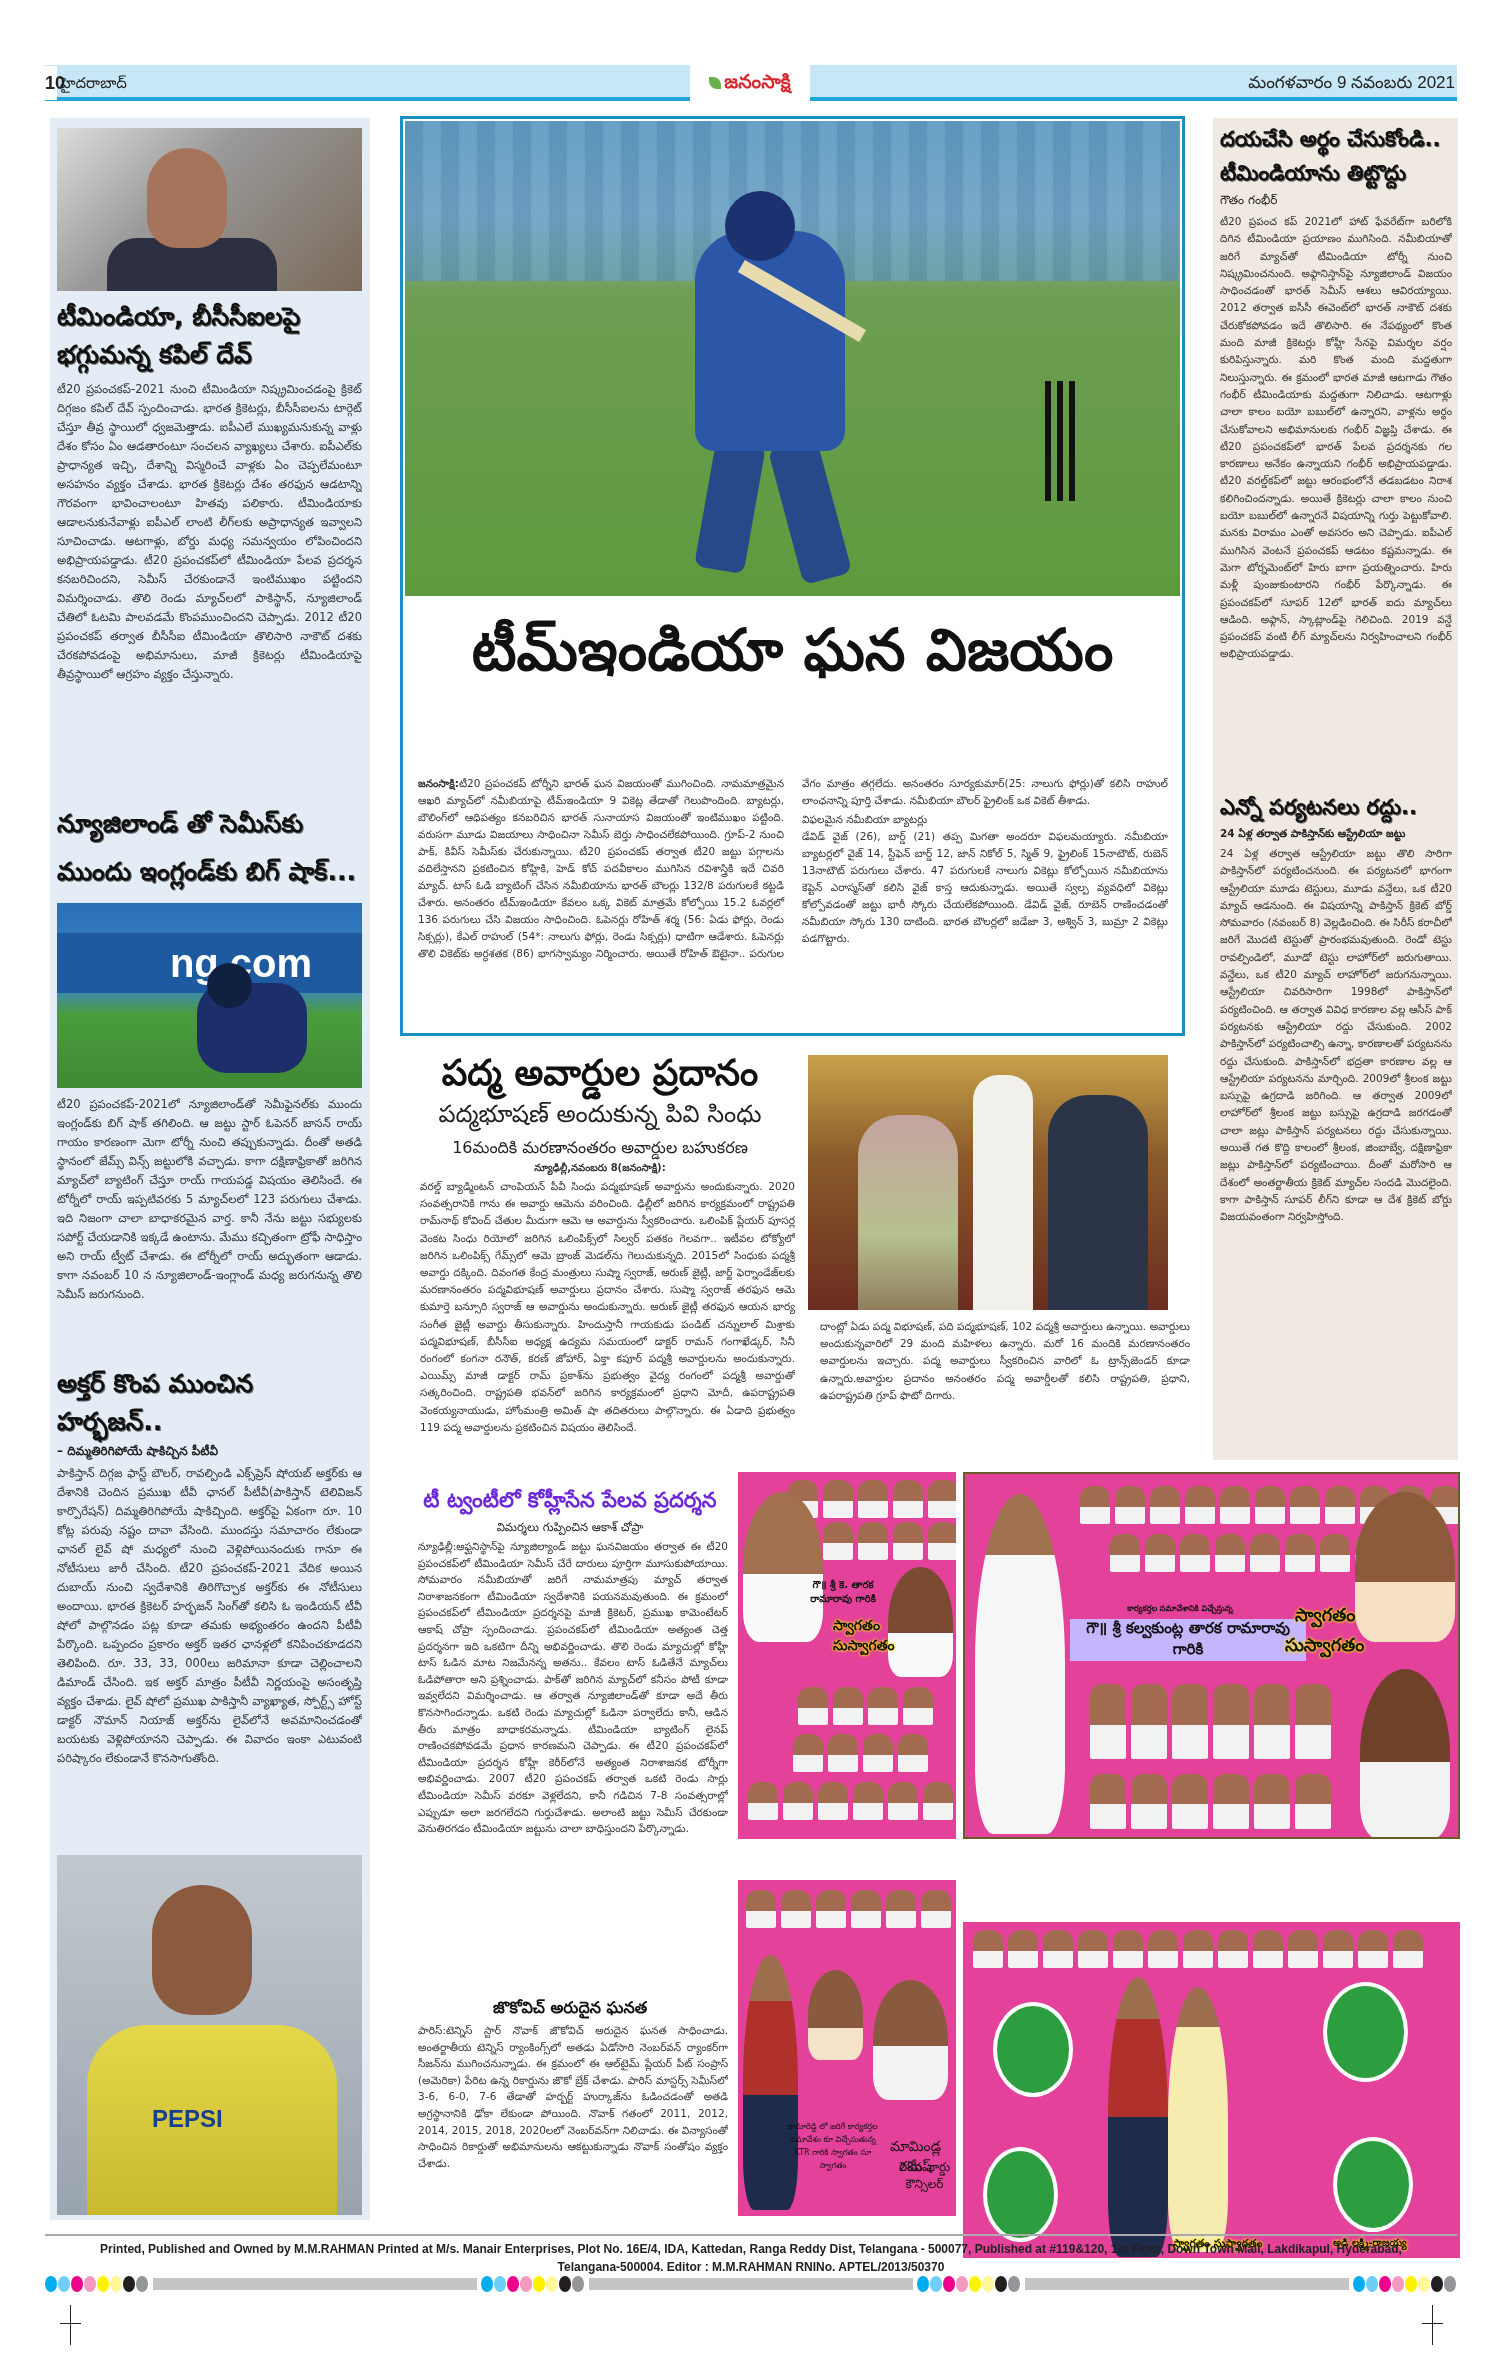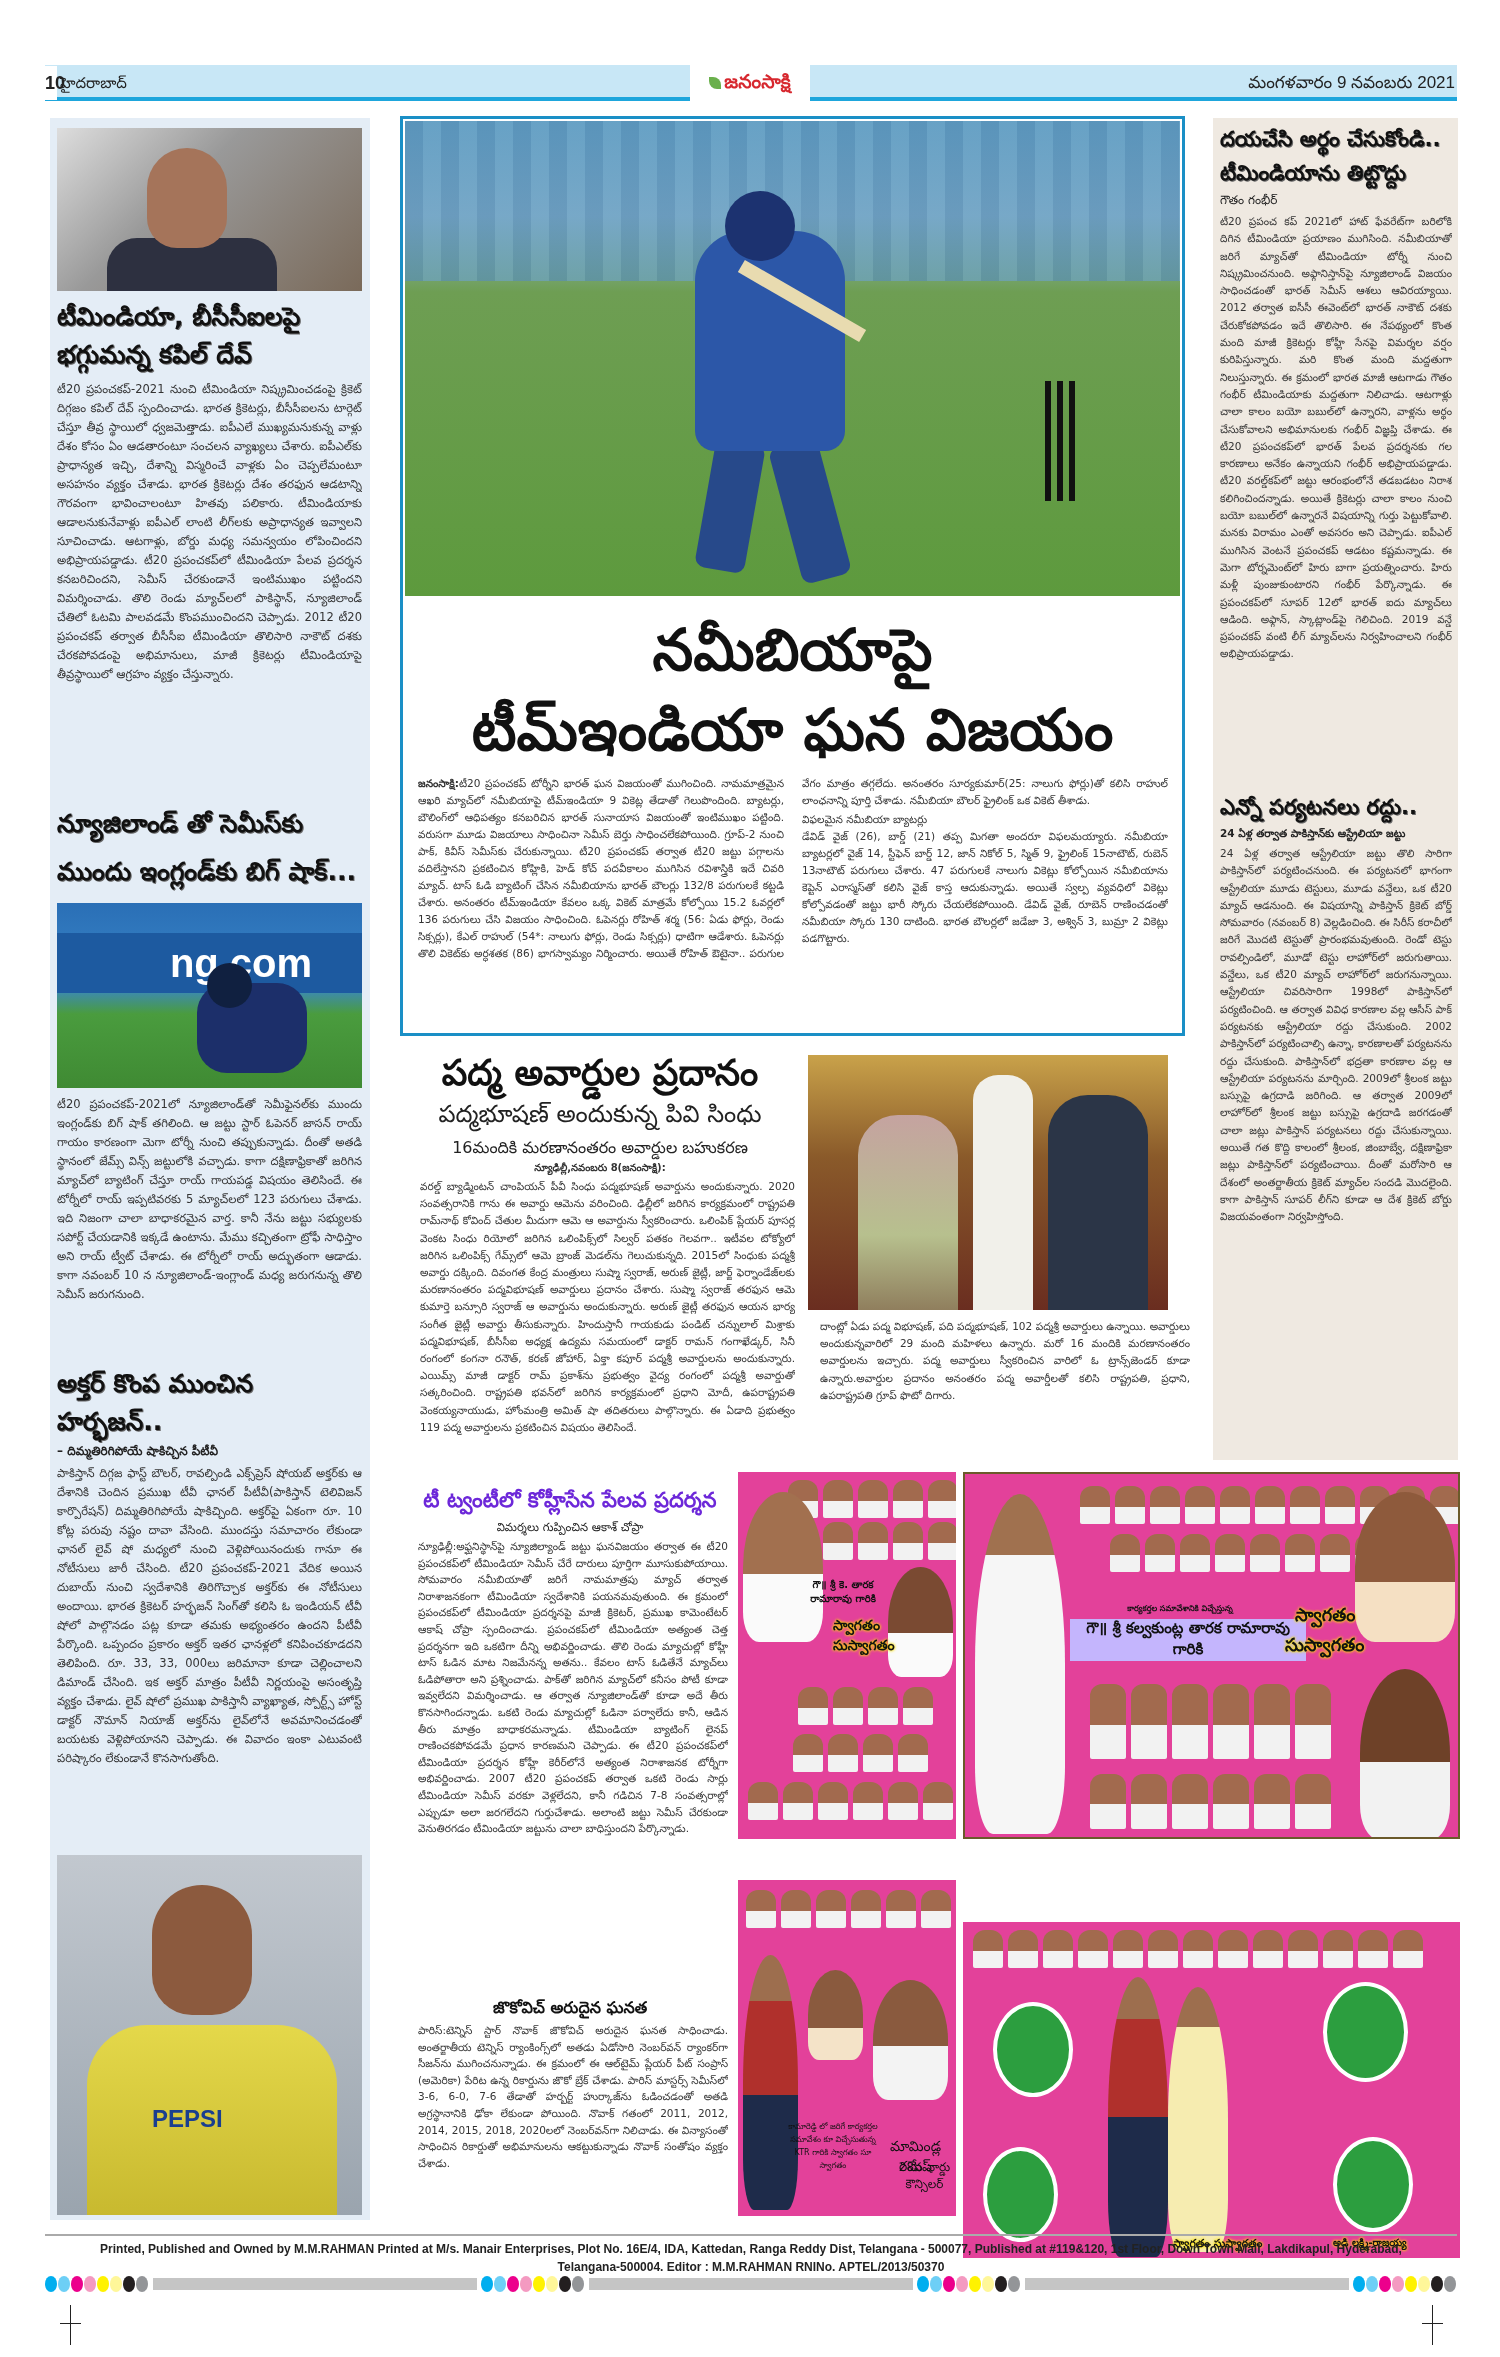--- a/index.html
+++ b/index.html
@@ -142,21 +142,20 @@
 <div class="abs photo main-photo">
   <div class="stadium"></div>
   <div class="batter-leg1"></div>
   <div class="batter-leg2"></div>
   <div class="batter-body"></div>
   <div class="helmet"></div>
   <div class="bat"></div>
   <div class="stumps"></div>
 </div>
 <h1 class="abs main-headline">
-  <span style="display:block;">నమీబియాపై</span>
   <span style="display:block;">టీమ్‌ఇండియా ఘన విజయం</span>
 </h1>
 <div class="abs main-body">
   <b>జనంసాక్షి:</b><span>టీ20 ప్రపంచకప్ టోర్నీని భారత్ ఘన విజయంతో ముగించింది. నామమాత్రమైన ఆఖరి మ్యాచ్‌లో నమీబియాపై టీమ్‌ఇండియా 9 వికెట్ల తేడాతో గెలుపొందింది. బ్యాటర్లు, బౌలింగ్‌లో ఆధిపత్యం కనబరిచిన భారత్ సునాయాస విజయంతో ఇంటిముఖం పట్టింది. వరుసగా మూడు విజయాలు సాధించినా సెమీస్ బెర్తు సాధించలేకపోయింది. గ్రూప్-2 నుంచి పాక్, కివీస్ సెమీస్‌కు చేరుకున్నాయి. టీ20 ప్రపంచకప్ తర్వాత టీ20 జట్టు పగ్గాలను వదిలేస్తానని ప్రకటించిన కోహ్లికి, హెడ్ కోచ్ పదవీకాలం ముగిసిన రవిశాస్త్రికి ఇదే చివరి మ్యాచ్. టాస్ ఓడి బ్యాటింగ్ చేసిన నమీబియాను భారత్ బౌలర్లు 132/8 పరుగులకే కట్టడి చేశారు. అనంతరం టీమ్‌ఇండియా కేవలం ఒక్క వికెట్ మాత్రమే కోల్పోయి 15.2 ఓవర్లలో 136 పరుగులు చేసి విజయం సాధించింది. ఓపెనర్లు రోహిత్ శర్మ (56: ఏడు ఫోర్లు, రెండు సిక్సర్లు), కేఎల్ రాహుల్ (54*: నాలుగు ఫోర్లు, రెండు సిక్సర్లు) ధాటిగా ఆడేశారు. ఓపెనర్లు తొలి వికెట్‌కు అర్ధశతక (86) భాగస్వామ్యం నిర్మించారు. అయితే రోహిత్ ఔటైనా.. పరుగుల వేగం మాత్రం తగ్గలేదు. అనంతరం సూర్యకుమార్(25: నాలుగు ఫోర్లు)తో కలిసి రాహుల్ లాంఛనాన్ని పూర్తి చేశాడు. నమీబియా బౌలర్ ఫ్రైలింక్ ఒక వికెట్ తీశాడు.</span>
   <p style="margin-top:2px;">విఫలమైన నమీబియా బ్యాటర్లు</p>
   <p>డేవిడ్ వైజ్ (26), బార్డ్ (21) తప్ప మిగతా అందరూ విఫలమయ్యారు. నమీబియా బ్యాటర్లలో వైజ్ 14, స్టీఫెన్ బార్డ్ 12, జాన్ నికోల్ 5, స్మిత్ 9, ఫ్రైలింక్ 15నాటౌట్, రుబెన్ 13నాటౌట్ పరుగులు చేశారు. 47 పరుగులకే నాలుగు వికెట్లు కోల్పోయిన నమీబియాను కెప్టెన్ ఎరాస్మస్‌తో కలిసి వైజ్ కాస్త ఆదుకున్నాడు. అయితే స్వల్ప వ్యవధిలో వికెట్లు కోల్పోవడంతో జట్టు భారీ స్కోరు చేయలేకపోయింది. డేవిడ్ వైజ్, రూబెన్ రాణించడంతో నమీబియా స్కోరు 130 దాటింది. భారత బౌలర్లలో జడేజా 3, అశ్విన్ 3, బుమ్రా 2 వికెట్లు పడగొట్టారు.</p>
 </div>
 
 <h2 class="abs padma-h1">పద్మ అవార్డుల ప్రదానం</h2>
 <h3 class="abs padma-h2">పద్మభూషణ్ అందుకున్న పివి సింధు</h3>

